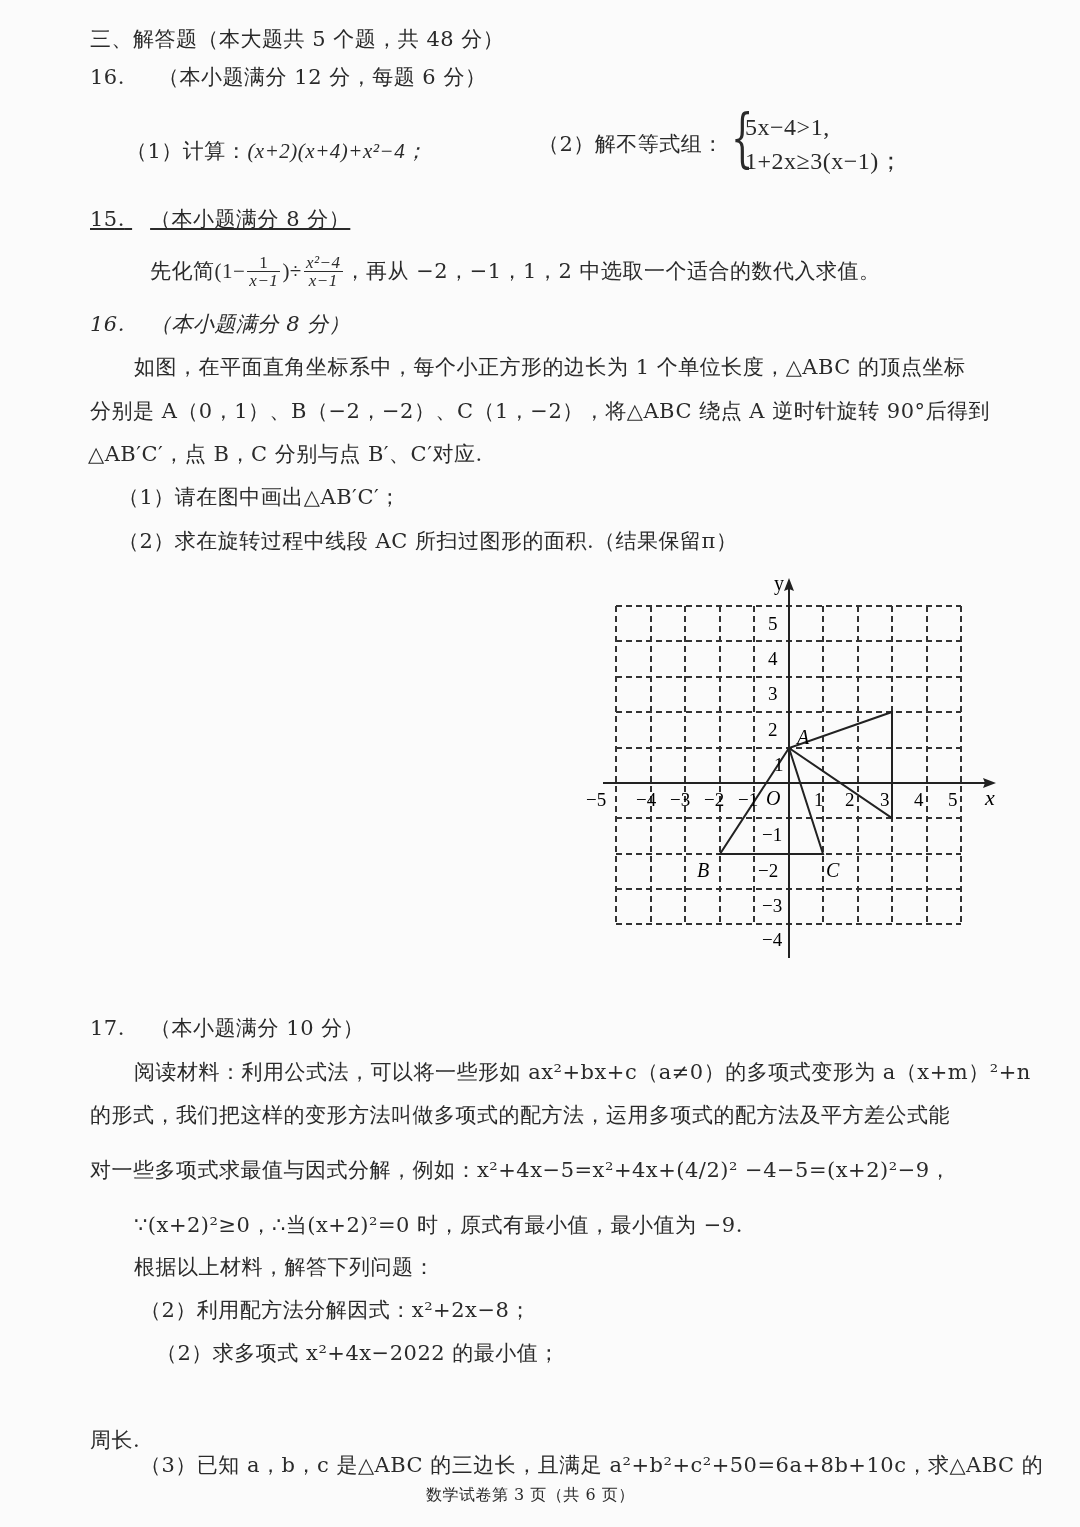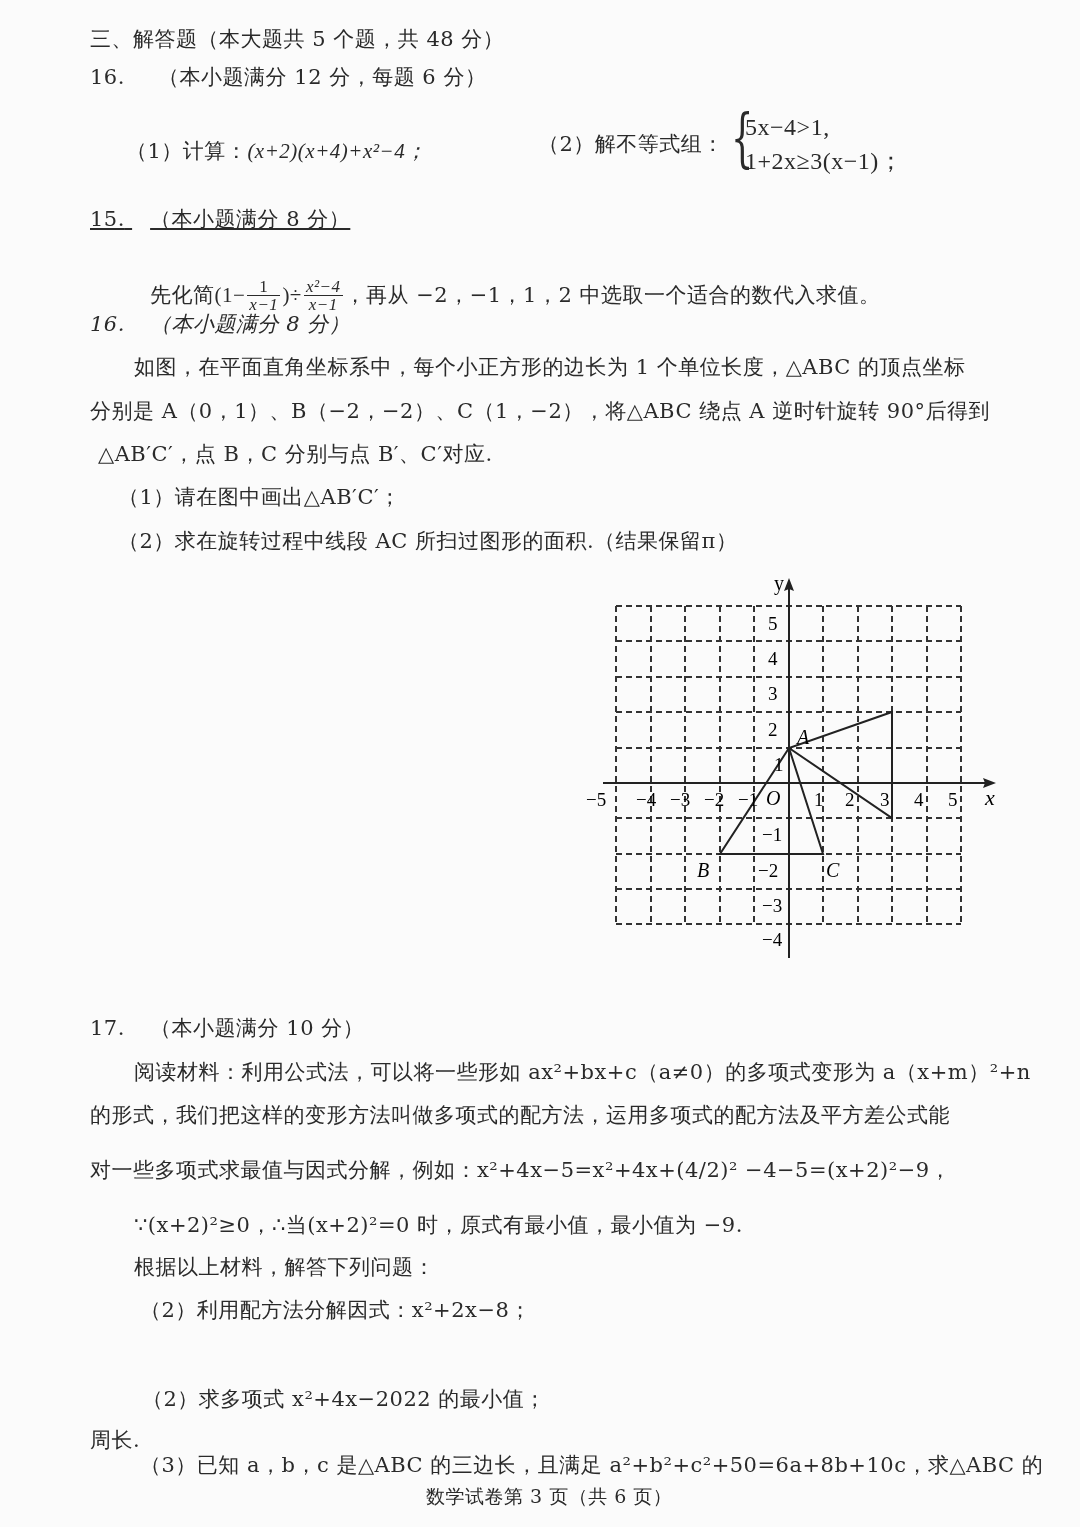--- a/index.html
+++ b/index.html
@@ -11,21 +11,21 @@
   .t { position: absolute; white-space: nowrap; font-size: 21px; line-height: 1; letter-spacing: 0.5px; }
   .heading { font-size: 21px; }
   .m { font-family: "Liberation Serif", "DejaVu Serif", serif; }
   .i { font-style: italic; }
   .frac { display: inline-block; vertical-align: middle; text-align: center; margin: 0 2px; }
   .frac .num { display: block; font-size: 17px; border-bottom: 1.3px solid #2a2a2a; padding: 0 2px; }
   .frac .den { display: block; font-size: 17px; padding: 0 2px; }
   .sys { display: inline-block; vertical-align: middle; position: relative; padding-left: 14px; }
   .sys .brace { position: absolute; left: 0; top: -4px; font-size: 64px; line-height: 1; font-family: "DejaVu Serif", serif; transform: scaleX(0.55); transform-origin: left; }
   .sys .row { display: block; font-size: 24px; line-height: 34px; }
-  .footer { font-size: 19px; }
+  .footer { font-size: 16px; }
   svg text { font-family: "Liberation Serif", "DejaVu Serif", serif; }
 </style>
 </head>
 <body>
 
 <div class="t heading" style="left:90px; top:29px;">三、解答题（本大题共 5 个题，共 48 分）</div>
 
 <div class="t" style="left:90px; top:67px;">
   <span>16.</span>
   <span style="margin-left:26px;">（本小题满分 12 分，每题 6 分）</span>
@@ -39,31 +39,31 @@
     <span class="brace">{</span>
     <span class="row m">5x−4&gt;1,</span>
     <span class="row m">1+2x≥3(x−1)；</span>
   </span>
 </div>
 
 <div class="t" style="left:90px; top:209px;text-decoration:underline;">
   <span>15.</span>
   <span style="margin-left:18px;">（本小题满分 8 分）</span>
 </div>
-<div class="t" style="left:150px; top:254px;margin-top:24px;">
+<div class="t" style="left:150px; top:254px;">
   <span style="vertical-align:middle;">先化简</span><span class="m" style="vertical-align:middle;">(1−</span><span class="frac m"><span class="num">1</span><span class="den i">x−1</span></span><span class="m" style="vertical-align:middle;">)÷</span><span class="frac m i"><span class="num">x²−4</span><span class="den">x−1</span></span><span style="vertical-align:middle;">，再从 −2，−1，1，2 中选取一个适合的数代入求值。</span>
 </div>
 
 <div class="t" style="left:90px; top:314px;font-style:italic;">
   <span>16.</span>
   <span style="margin-left:18px;">（本小题满分 8 分）</span>
 </div>
 <div class="t" style="left:134px; top:357px;">如图，在平面直角坐标系中，每个小正方形的边长为 1 个单位长度，△ABC 的顶点坐标</div>
 <div class="t" style="left:90px; top:401px;">分别是 A（0，1）、B（−2，−2）、C（1，−2），将△ABC 绕点 A 逆时针旋转 90°后得到</div>
-<div class="t" style="left:98px; top:444px;">△AB′C′，点 B，C 分别与点 B′、C′对应.</div>
+<div class="t" style="left:88px; top:444px;">△AB′C′，点 B，C 分别与点 B′、C′对应.</div>
 <div class="t" style="left:118px; top:487px;">（1）请在图中画出△AB′C′；</div>
 <div class="t" style="left:118px; top:531px;">（2）求在旋转过程中线段 AC 所扫过图形的面积.（结果保留π）</div>
 
 <svg style="position:absolute; left:0; top:0;" width="1080" height="1527">
   <g stroke="#333" stroke-width="2" stroke-dasharray="6,4" fill="none">
     <line x1="616" y1="606" x2="616" y2="924"></line>
     <line x1="651" y1="606" x2="651" y2="924"></line>
     <line x1="685" y1="606" x2="685" y2="924"></line>
     <line x1="720" y1="606" x2="720" y2="924"></line>
     <line x1="754" y1="606" x2="754" y2="924"></line>
@@ -126,17 +126,17 @@
 <div class="t" style="left:90px; top:1018px;">
   <span>17.</span>
   <span style="margin-left:18px;">（本小题满分 10 分）</span>
 </div>
 <div class="t" style="left:134px; top:1062px;">阅读材料：利用公式法，可以将一些形如 ax²+bx+c（a≠0）的多项式变形为 a（x+m）²+n</div>
 <div class="t" style="left:90px; top:1105px;">的形式，我们把这样的变形方法叫做多项式的配方法，运用多项式的配方法及平方差公式能</div>
 <div class="t" style="left:90px; top:1160px;">对一些多项式求最值与因式分解，例如：x²+4x−5=x²+4x+(4/2)² −4−5=(x+2)²−9，</div>
 <div class="t" style="left:134px; top:1215px;">∵(x+2)²≥0，∴当(x+2)²=0 时，原式有最小值，最小值为 −9.</div>
 <div class="t" style="left:134px; top:1257px;">根据以上材料，解答下列问题：</div>
 <div class="t" style="left:140px; top:1300px;">（2）利用配方法分解因式：x²+2x−8；</div>
-<div class="t" style="left:142px; top:1343px;margin-top:46px;">（2）求多项式 x²+4x−2022 的最小值；</div>
+<div class="t" style="left:156px; top:1343px;">（2）求多项式 x²+4x−2022 的最小值；</div>
 <div class="t" style="left:140px; top:1455px;">（3）已知 a，b，c 是△ABC 的三边长，且满足 a²+b²+c²+50=6a+8b+10c，求△ABC 的</div>
 <div class="t" style="left:90px; top:1430px;">周长.</div>
 
 <div class="t footer" style="left:426px; top:1487px;">数学试卷第 3 页（共 6 页）</div>
 
 </body></html>

